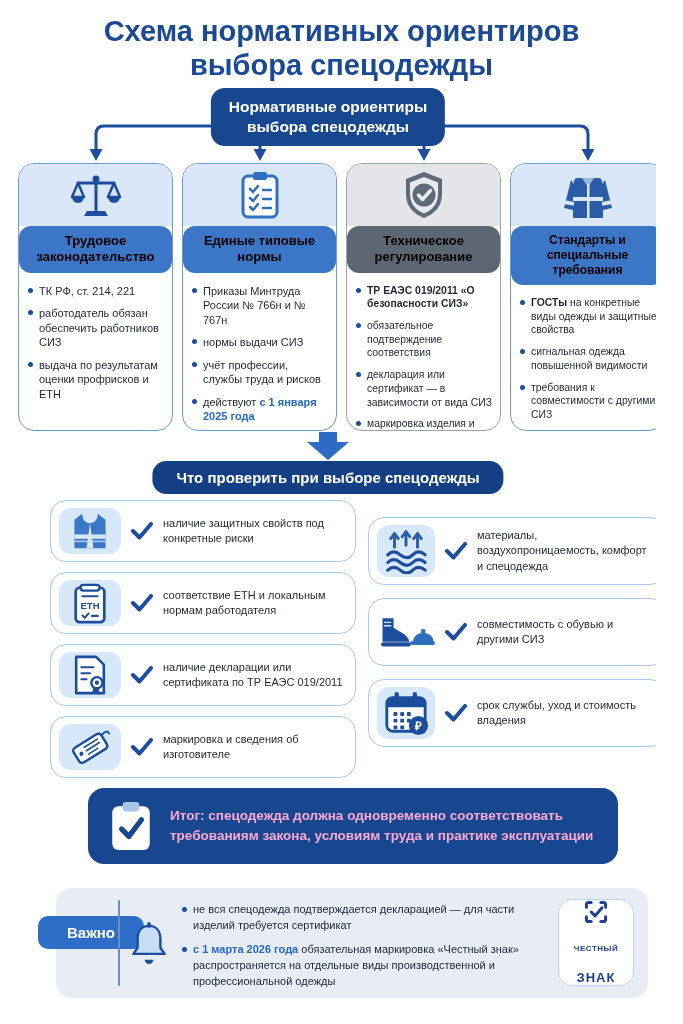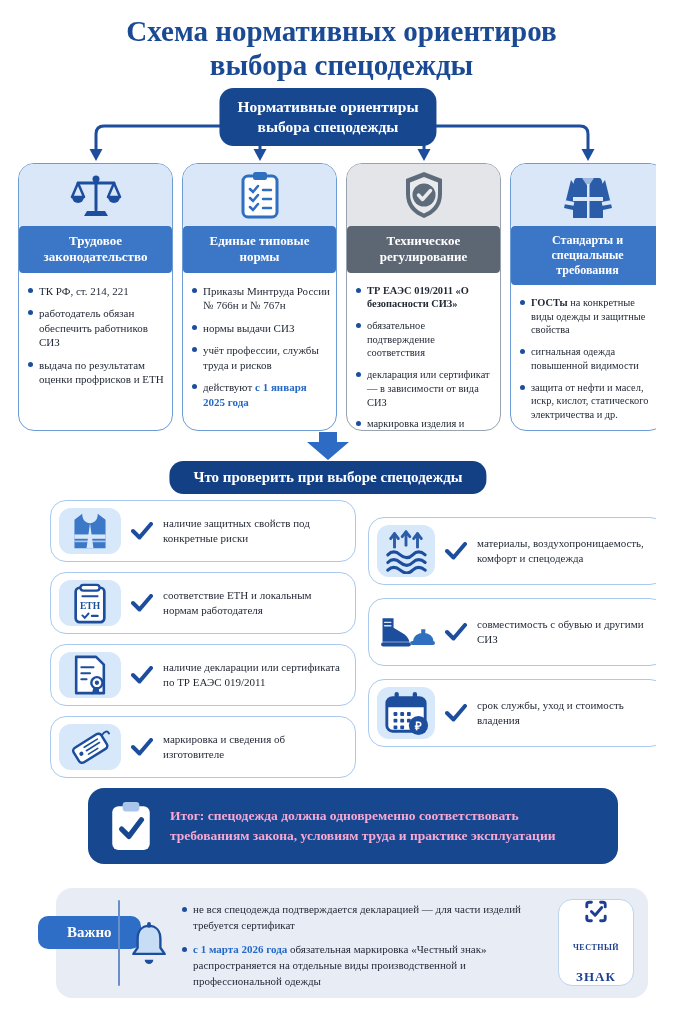--- a/index.html
+++ b/index.html
@@ -1,34 +1,34 @@
 <!DOCTYPE html>
 <html><head>
 <meta charset="utf-8">
 <style>
   html,body{margin:0;padding:0;background:#fff;}
   .page{position:relative;width:656px;height:1024px;background:#fff;overflow:hidden;
-        font-family:Liberation Serif, serif;}
+        font-family:Liberation Sans, sans-serif;}
   
   .title{position:absolute;top:14px;left:0;width:683px;text-align:center;margin:0;
          color:#1b4a94;font-size:29px;font-weight:bold;line-height:1.18;}
   
   .root-box{position:absolute;top:88px;left:50%;transform:translateX(-50%);z-index:2;
             background:#17478e;color:#fff;border-radius:14px;padding:9px 18px;
             font-weight:bold;font-size:15.5px;text-align:center;line-height:1.3;white-space:nowrap;}
   .connectors{position:absolute;top:0;left:0;z-index:1;}
   
   .cols{position:absolute;top:163px;left:18px;width:647px;height:268px;display:flex;gap:9px;z-index:2;}
   .col{flex:1;display:flex;flex-direction:column;background:#fff;border:1.5px solid #6d9bd4;
        border-radius:16px;overflow:hidden;box-sizing:border-box;}
   .col.gray{border-color:#99a3b0;}
   .col-top{flex:none;height:62px;background:#d9e7f8;display:flex;align-items:center;justify-content:center;}
   .col.gray .col-top{background:#e3e5e9;}
-  .col-head{flex:none;background:#3b76c7;color:#ffffff;font-weight:bold;font-size:13px;
-            text-align:center;padding:7px 16px;border-radius:4px;line-height:1.25;}
+  .col-head{flex:none;background:#3b76c7;color:#000000;font-weight:bold;font-size:13px;
+            text-align:center;padding:7px 16px;border-radius:12px;line-height:1.25;}
   .col.gray .col-head{background:#5d6774;}
   .col-head.small{font-size:12px;}
   .col-list{flex:1;margin:0;padding:11px 6px 6px 20px;}
   .col-list li{list-style:none;position:relative;font-size:11px;color:#1f2633;
                line-height:1.32;margin-bottom:8px;}
   .col:nth-child(3) .col-list li,.col:nth-child(4) .col-list li{font-size:10.4px;}
   .col-list li::before{content:'';position:absolute;left:-11px;top:4px;width:5px;height:5px;
                        border-radius:50%;background:#1d4e9e;}
   .b{font-weight:bold;}
   .hl{font-weight:bold;color:#2468c8;}
@@ -177,21 +177,20 @@
           <rect x="26" y="14" width="2.5" height="34" fill="#d9e7f8"></rect>
           <rect x="12" y="27" width="30" height="4" fill="#d9e7f8"></rect>
           <rect x="4" y="31" width="9" height="4" fill="#d9e7f8" transform="rotate(10 8 33)"></rect>
           <rect x="41" y="31" width="9" height="4" fill="#d9e7f8" transform="rotate(-10 46 33)"></rect>
         </svg>
       </div>
       <div class="col-head small">Стандарты и специальные требования</div>
       <ul class="col-list">
           <li><span class="b">ГОСТы</span><span> на конкретные виды одежды и защитные свойства</span></li>
           <li><span>сигнальная одежда повышенной видимости</span></li>
-          <li><span>защита от нефти и масел, искр, кислот, статического электричества и др.</span></li>
           <li><span>требования к совместимости с другими СИЗ</span></li>
         </ul>
     </section>
 
   </div>
 
   <div class="big-arrow">
     <svg width="46" height="28" viewBox="0 0 46 28">
       <path d="M14 0 H32 V10 H44 L23 28 L2 10 H14 Z" fill="#2e6bc4"></path>
     </svg>

